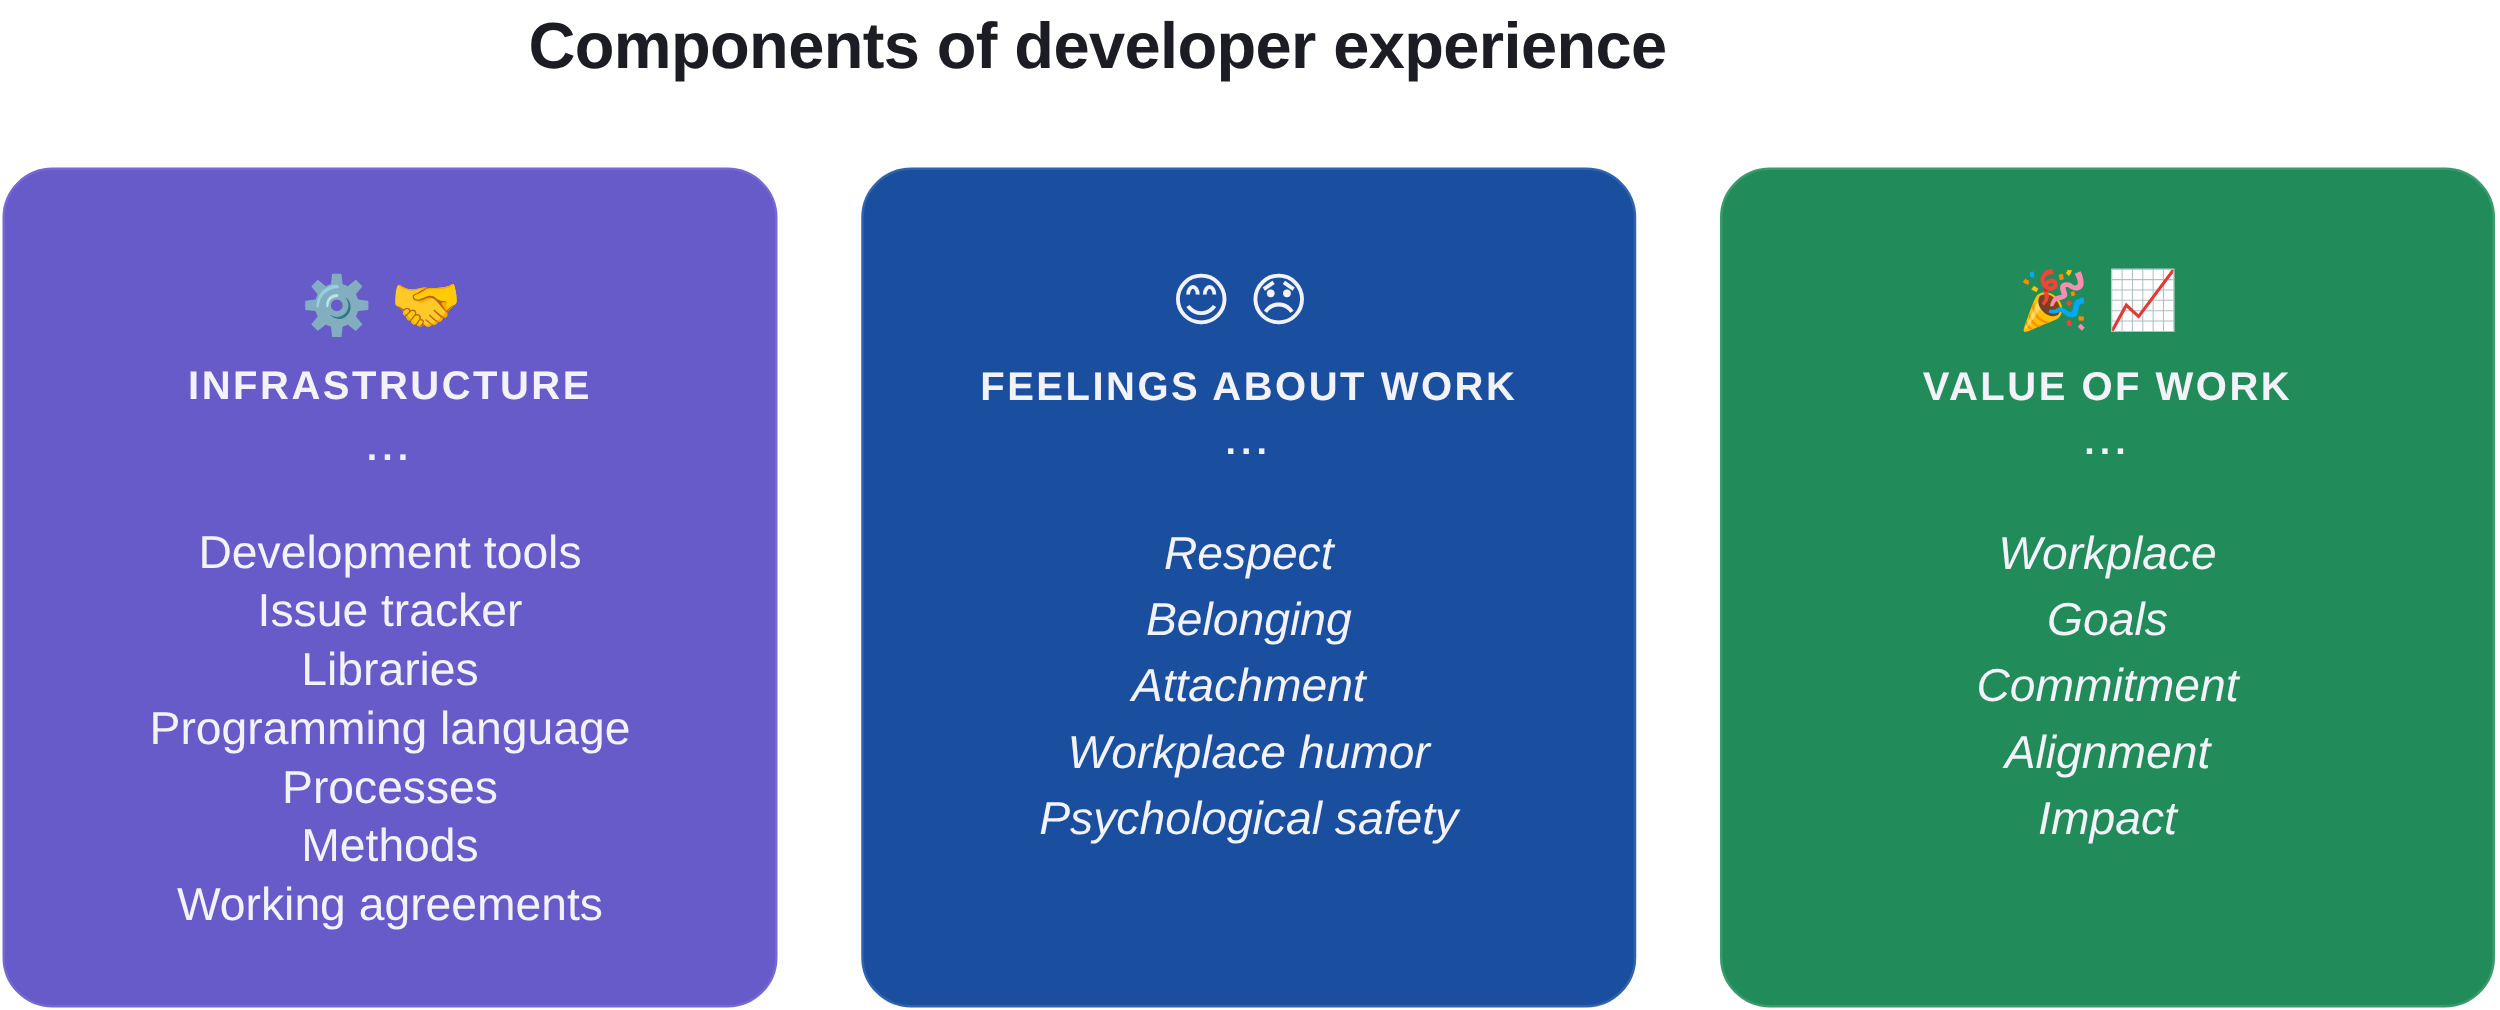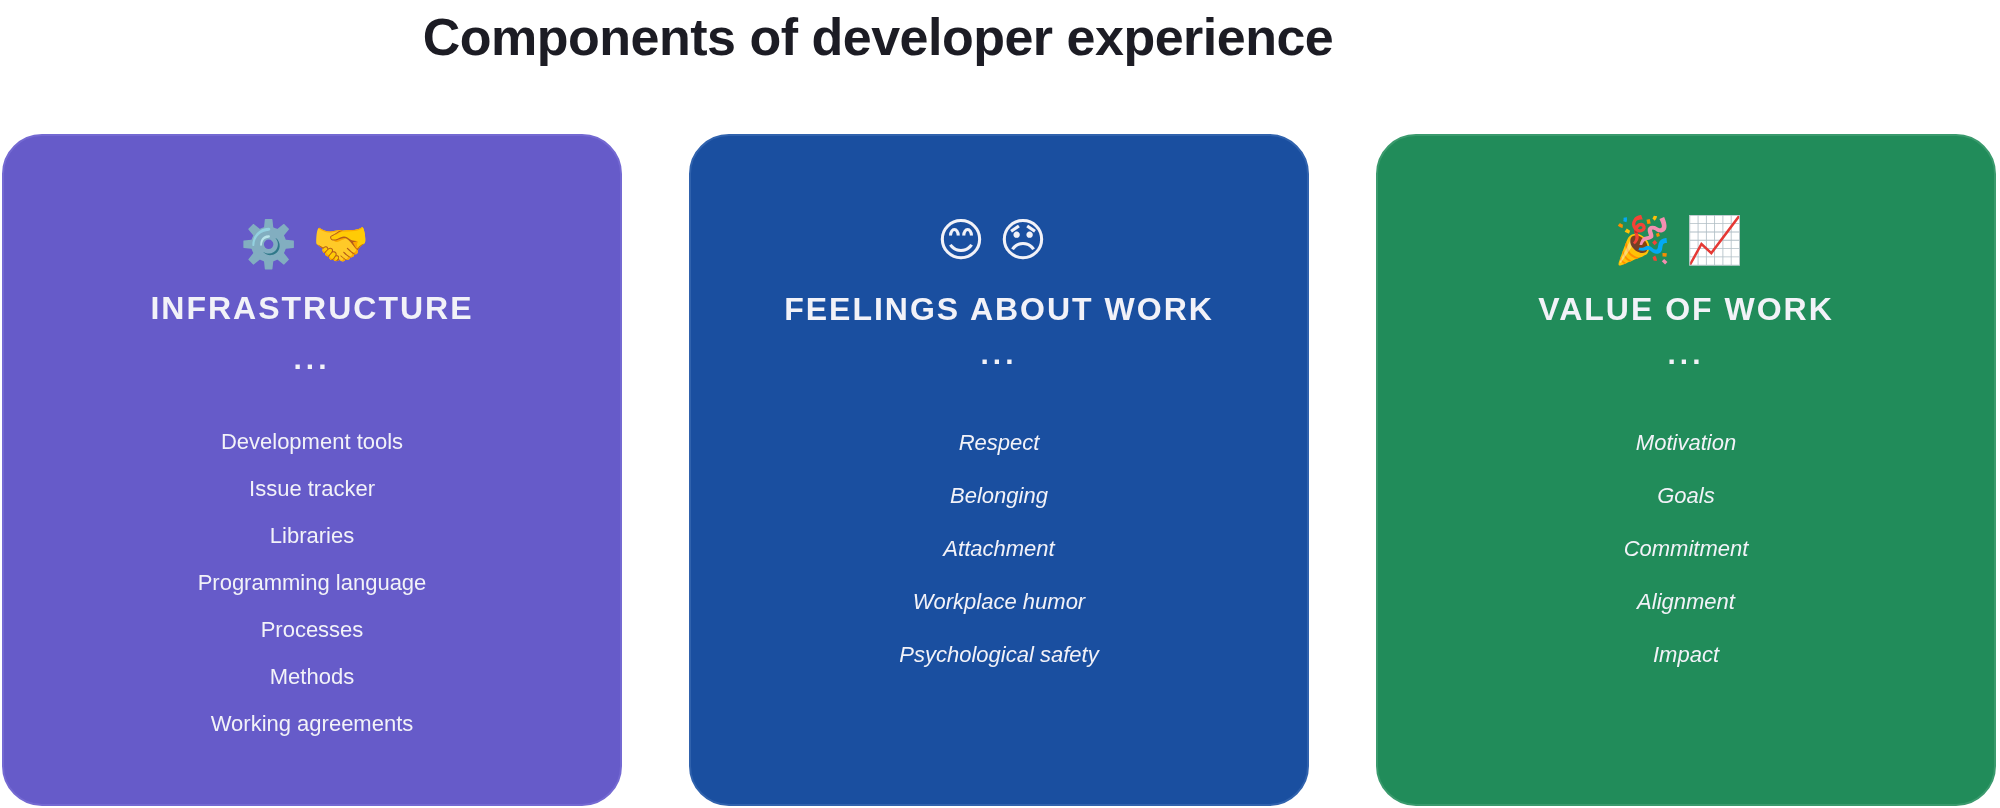--- a/index.html
+++ b/index.html
@@ -11,21 +11,21 @@
   .card.c3 { left:1376px; background:#218c5a; border:2px solid #3a9a6d; }
   .emojis { position:absolute; left:0; right:0; font-size:46px; line-height:56px; letter-spacing:14px; font-family:"DejaVu Sans", sans-serif; }
   .c1 .emojis { top:80px; }
   .c2 .emojis, .c3 .emojis { top:76px; }
   .heading { position:absolute; left:0; right:0; font-size:32px; font-weight:bold; letter-spacing:2px; line-height:40px; }
   .c1 .heading { top:152px; }
   .c2 .heading, .c3 .heading { top:153px; }
   .dots { position:absolute; left:0; right:0; font-size:30px; font-weight:bold; letter-spacing:4px; line-height:30px; }
   .c1 .dots { top:208px; }
   .c2 .dots, .c3 .dots { top:203px; }
-  .items { position:absolute; left:0; right:0; margin:0; padding:0; list-style:none; font-size:22px;text-align:center; }
+  .items { position:absolute; left:0; right:0; margin:0; padding:0; list-style:none; font-size:37px;text-align:center; }
   .c1 .items { top:282px; }
   .c1 .items li { line-height:47px; }
   .c2 .items, .c3 .items { top:280px; }
   .c2 .items li, .c3 .items li { line-height:53px;font-style:italic; }
 </style>
 </head>
 <body>
 
 <div class="title">Components of developer experience</div>
 
@@ -61,19 +61,19 @@
   </ul>
 </div>
 
 <div class="card c3">
   <div class="emojis">
     <span>🎉</span><span>📈</span>
   </div>
   <div class="heading">VALUE OF WORK</div>
   <div class="dots">...</div>
   <ul class="items">
-    <li>Motivation</li>
+    <li>Workplace</li>
     <li>Goals</li>
     <li>Commitment</li>
     <li>Alignment</li>
     <li>Impact</li>
   </ul>
 </div>
 
 </body></html>

